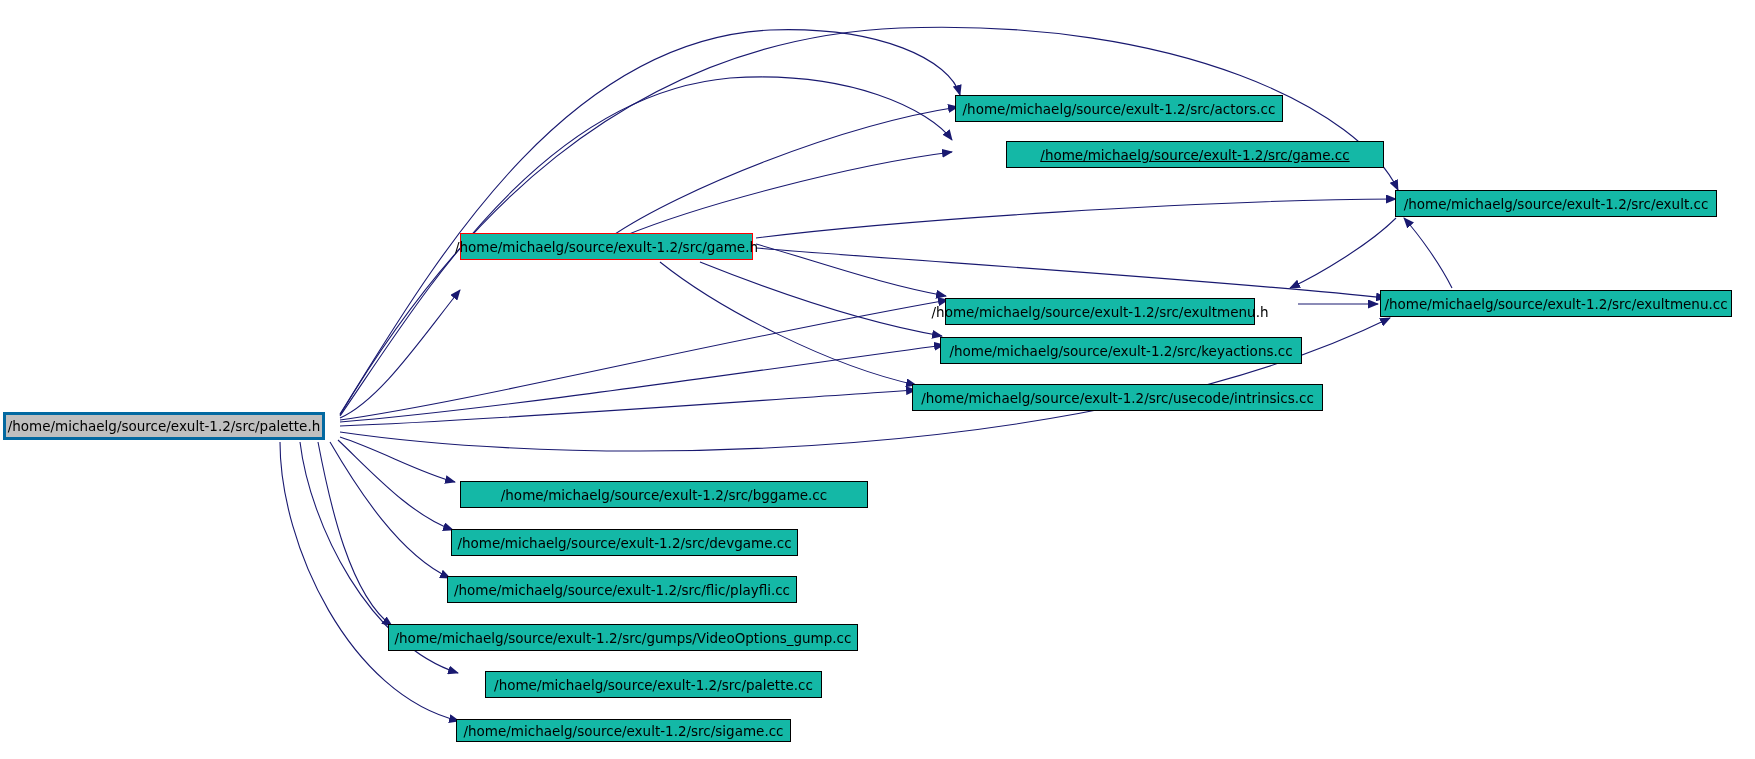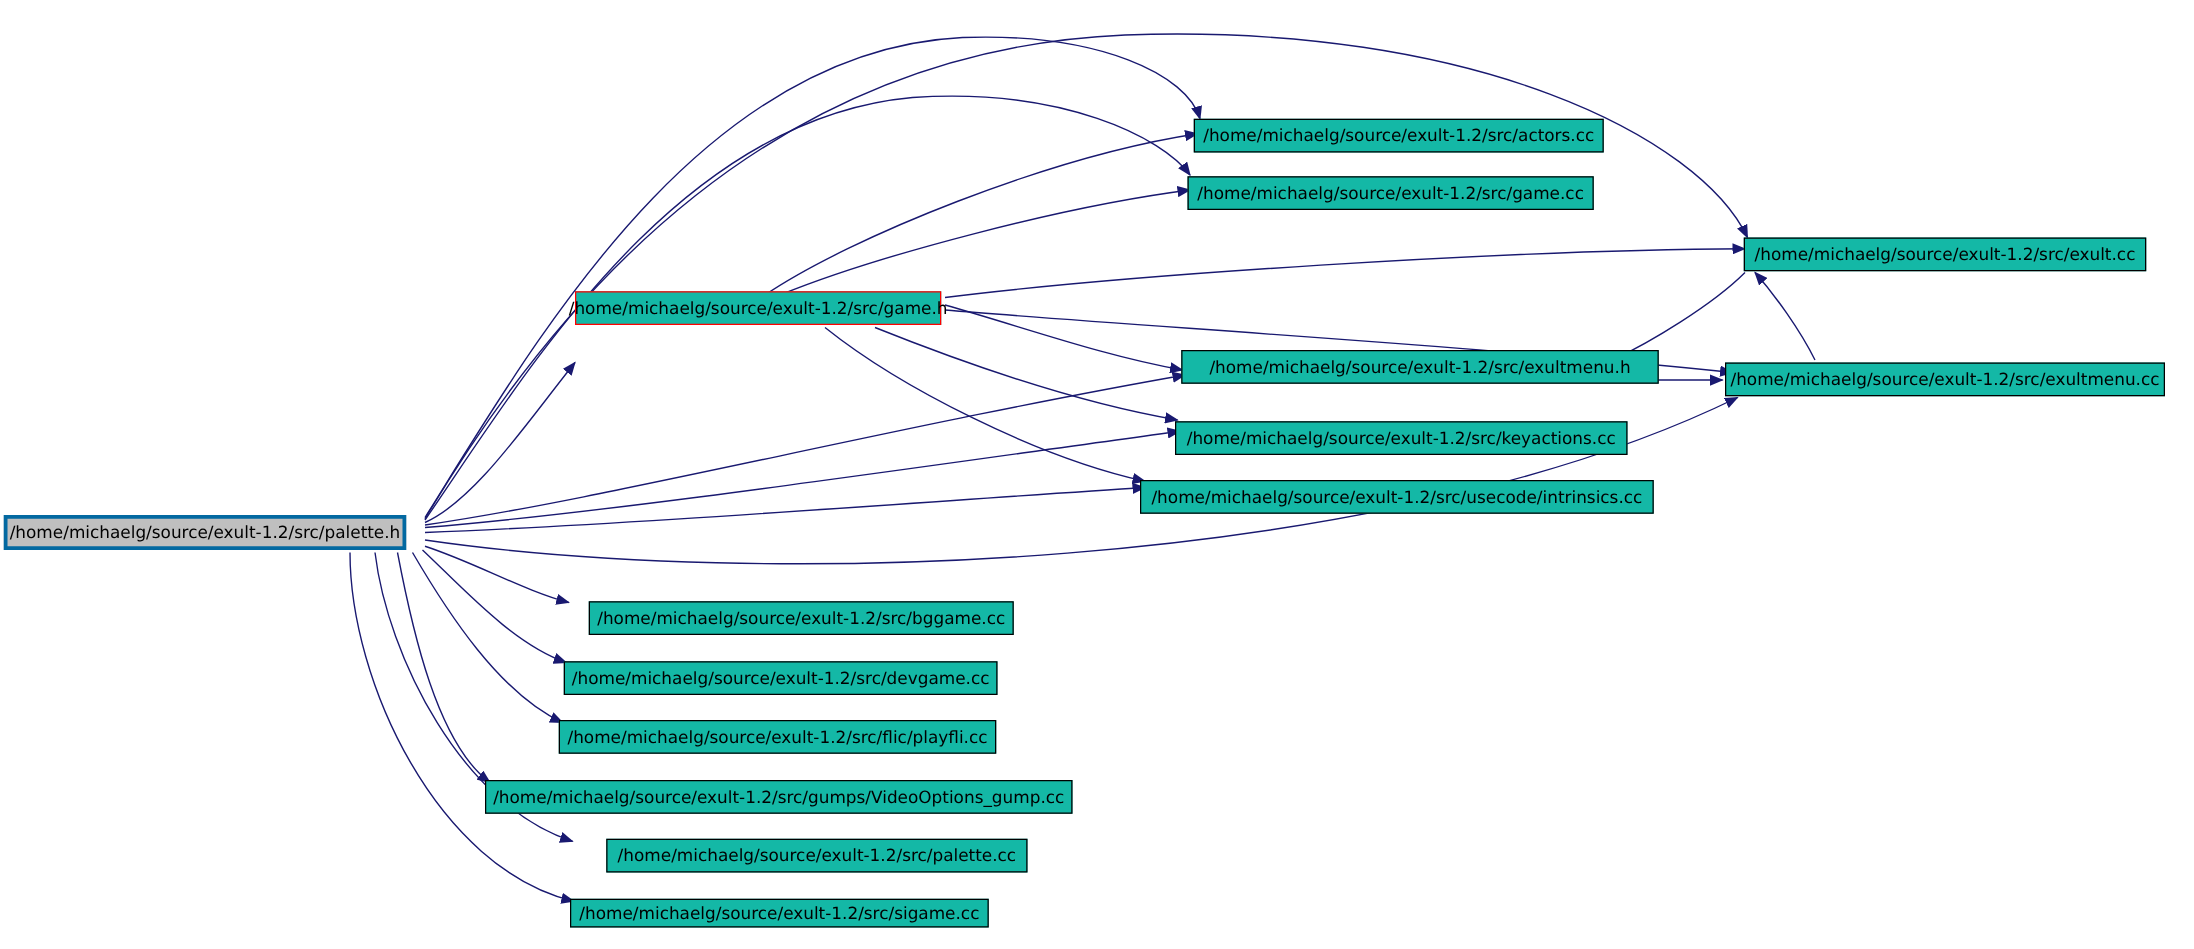--- a/index.html
+++ b/index.html
@@ -53,39 +53,39 @@
   <div id="node-layer">
       <div class="node-box root" style="left: 3px; top: 412px; width: 322px; height: 28px;">
         <span class="node-label">/home/michaelg/source/exult-1.2/src/palette.h</span>
       </div>
       <div class="node-box highlight" style="left: 460px; top: 233px; width: 293px; height: 27px;">
         <span class="node-label">/home/michaelg/source/exult-1.2/src/game.h</span>
       </div>
       <div class="node-box" style="left: 955px; top: 95px; width: 328px; height: 27px;">
         <span class="node-label">/home/michaelg/source/exult-1.2/src/actors.cc</span>
       </div>
-      <div class="node-box" style="left: 950px; top: 141px; width: 325px; height: 27px;">
+      <div class="node-box" style="left: 1006px; top: 141px; width: 378px; height: 27px; text-decoration: underline;">
         <span class="node-label">/home/michaelg/source/exult-1.2/src/game.cc</span>
       </div>
       <div class="node-box" style="left: 1395px; top: 190px; width: 322px; height: 27px;">
         <span class="node-label">/home/michaelg/source/exult-1.2/src/exult.cc</span>
       </div>
-      <div class="node-box" style="left: 945px; top: 280px; width: 382px; height: 27px;">
+      <div class="node-box" style="left: 945px; top: 298px; width: 310px; height: 27px;">
         <span class="node-label">/home/michaelg/source/exult-1.2/src/exultmenu.h</span>
       </div>
       <div class="node-box" style="left: 1380px; top: 290px; width: 352px; height: 27px;">
         <span class="node-label">/home/michaelg/source/exult-1.2/src/exultmenu.cc</span>
       </div>
       <div class="node-box" style="left: 940px; top: 337px; width: 362px; height: 27px;">
         <span class="node-label">/home/michaelg/source/exult-1.2/src/keyactions.cc</span>
       </div>
       <div class="node-box" style="left: 912px; top: 384px; width: 411px; height: 27px;">
         <span class="node-label">/home/michaelg/source/exult-1.2/src/usecode/intrinsics.cc</span>
       </div>
-      <div class="node-box" style="left: 471px; top: 481px; width: 340px; height: 27px;">
+      <div class="node-box" style="left: 460px; top: 481px; width: 408px; height: 27px;">
         <span class="node-label">/home/michaelg/source/exult-1.2/src/bggame.cc</span>
       </div>
       <div class="node-box" style="left: 451px; top: 529px; width: 347px; height: 27px;">
         <span class="node-label">/home/michaelg/source/exult-1.2/src/devgame.cc</span>
       </div>
       <div class="node-box" style="left: 447px; top: 576px; width: 350px; height: 27px;">
         <span class="node-label">/home/michaelg/source/exult-1.2/src/flic/playfli.cc</span>
       </div>
       <div class="node-box" style="left: 388px; top: 624px; width: 470px; height: 27px;">
         <span class="node-label">/home/michaelg/source/exult-1.2/src/gumps/VideoOptions_gump.cc</span>

